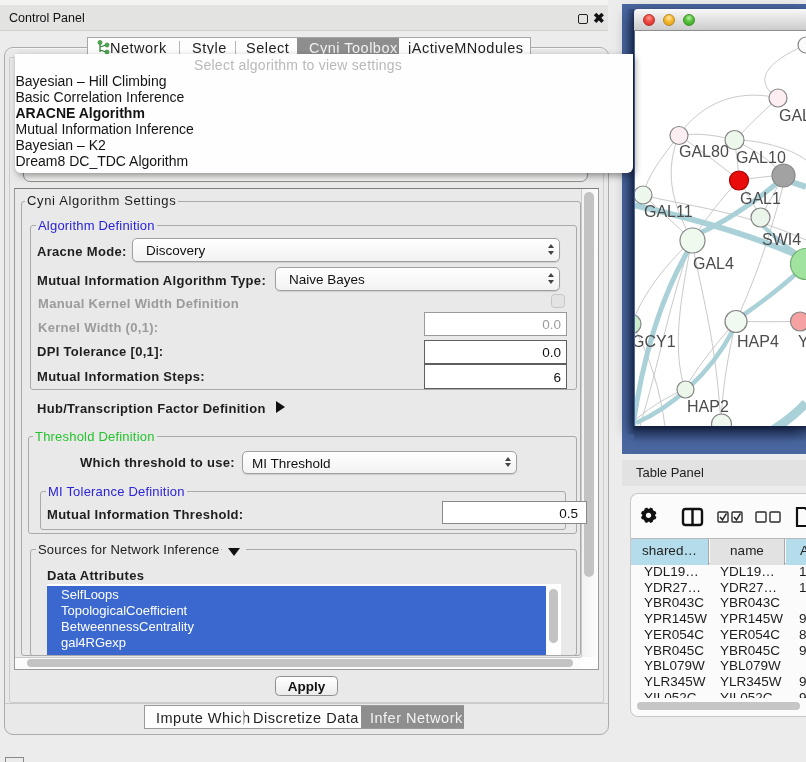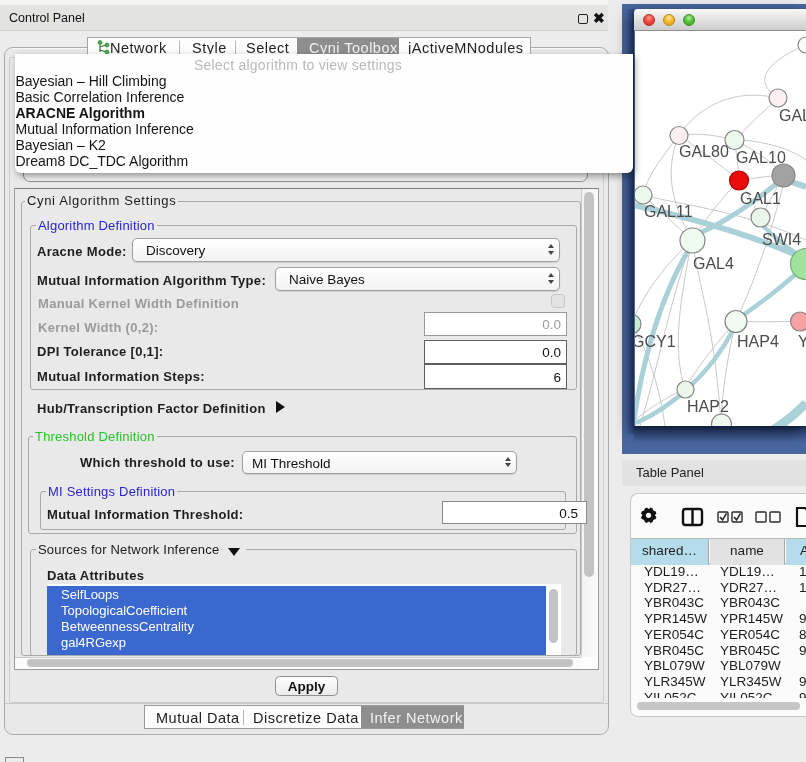--- a/index.html
+++ b/index.html
@@ -83,21 +83,21 @@
   <div class="cbtext" style="left:13px;">Naive Bayes</div>
   <div class="carr" style="top:5px;">
       <div class="u"></div>
       <div class="d"></div>
     </div>
 </div>
 
 <div class="a lbl dis" style="left:38px;top:296px;">Manual Kernel Width Definition</div>
 <div class="a" style="left:551px;top:294px;width:14px;height:14px;background:#e3e3e3;border:1px solid #c5c5c5;border-radius:3.5px;"></div>
 
-<div class="a lbl dis" style="left:38px;top:320px;">Kernel Width (0,2):</div>
+<div class="a lbl dis" style="left:38px;top:320px;">Kernel Width (0,1):</div>
 <div class="a fld" style="left:424px;top:312px;width:143px;height:24px;border:1px solid #9a9a9a;color:#9b9b9b;padding:4px 5px 0 0;">0.0</div>
 
 <div class="a lbl" style="left:37px;top:344px;">DPI Tolerance [0,1]:</div>
 <div class="a fld" style="left:424px;top:340px;width:143px;height:24px;border:1px solid #5f5f5f;padding:4px 5px 0 0;">0.0</div>
 
 <div class="a lbl" style="left:37px;top:369px;">Mutual Information Steps:</div>
 <div class="a fld" style="left:424px;top:364px;width:143px;height:25px;border:1px solid #5f5f5f;padding:5px 5px 0 0;">6</div>
 
 <div class="a lbl" style="left:37px;top:401px;">Hub/Transcription Factor Definition</div>
 <div class="a" style="left:276px;top:401px;width:0;height:0;border-top:6.5px solid transparent;border-bottom:6.5px solid transparent;border-left:9px solid #111;"></div>
@@ -108,39 +108,39 @@
 <div class="a lbl" style="left:80px;top:455px;">Which threshold to use:</div>
 <div class="a combo" style="left:242px;top:451px;width:275px;height:23px;">
   <div class="cbtext" style="left:9px;top:3.5px;">MI Threshold</div>
   <div class="carr" style="top:4.5px;">
       <div class="u"></div>
       <div class="d"></div>
     </div>
 </div>
 
 <div class="a grp" style="left:40px;top:491px;width:526px;height:39px;"></div>
-<div class="a gt" style="left:46px;top:484px;color:#2a23d6;">MI Settings Definition</div>
+<div class="a gt" style="left:46px;top:484px;color:#2a23d6;">MI Tolerance Definition</div>
 <div class="a lbl" style="left:47px;top:507px;">Mutual Information Threshold:</div>
 <div class="a fld" style="left:419px;top:501px;width:145px;height:23px;border:1px solid #8a8a8a;padding:4px 8px 0 0;margin-left:23px;">0.5</div>
 
 <div class="a grp" style="left:30px;top:549px;width:547px;height:107px;"></div>
 <div class="a gt" style="left:36px;top:542px;color:#1b1b1b;">Sources for Network Inference</div>
 <div class="a" style="left:222px;top:545px;width:24px;height:9px;background:#e9e9e9;"></div>
 <div class="a" style="left:228px;top:548px;width:0;height:0;border-left:6.5px solid transparent;border-right:6.5px solid transparent;border-top:8px solid #111;"></div>
 <div class="a lbl" style="left:47px;top:568px;font-size:13px;">Data Attributes</div>
 
 <div class="a" style="left:47px;top:584px;width:514px;height:71px;background:#fff;"></div>
 <div class="a" style="left:47px;top:586px;width:499px;height:69px;background:#3a68cf;color:#fff;font-size:13px;line-height:16px;padding:1px 0 10px 14px;overflow:hidden;">SelfLoops<br>TopologicalCoefficient<br>BetweennessCentrality<br>gal4RGexp</div>
 <div class="a" style="left:549px;top:589px;width:9px;height:54px;background:#c3c3c3;border-radius:4.5px;"></div>
 
 <div class="a" style="left:275px;top:676px;width:63px;height:20px;background:linear-gradient(#ffffff,#ebebeb);border:1px solid #8f8f8f;border-radius:4.5px;text-align:center;font-size:13.5px;font-weight:700;color:#111;padding-top:2px;">Apply</div>
 
 <div class="a" style="left:5px;top:703px;width:603px;height:1px;background:#c9c9c9;"></div>
 <div class="a" style="left:144px;top:705px;width:320px;height:24px;background:#fdfdfd;border:1px solid #9a9a9a;">
-  <div class="a tabtx" style="left:11px;top:4px;">Mutual Data</div>
+  <div class="a tabtx" style="left:11px;top:4px;">Impute Which</div>
   <div class="a" style="left:98px;top:4px;width:1px;height:15px;background:#b5b5b5;"></div>
   <div class="a tabtx" style="left:108px;top:4px;">Discretize Data</div>
   <div class="a" style="left:216px;top:0;width:103px;height:22px;background:#8e8e8e;"></div>
   <div class="a tabtx" style="left:225px;top:4px;color:#f2f2f2;">Infer Network</div>
 </div>
 
 <div class="a" style="left:5px;top:757px;width:19px;height:12px;background:#ebebeb;border:1.5px solid #8a8a8a;"></div>
 
 <div class="a" style="left:622px;top:4px;width:184px;height:450px;background:#4a67a0;"></div>
 

